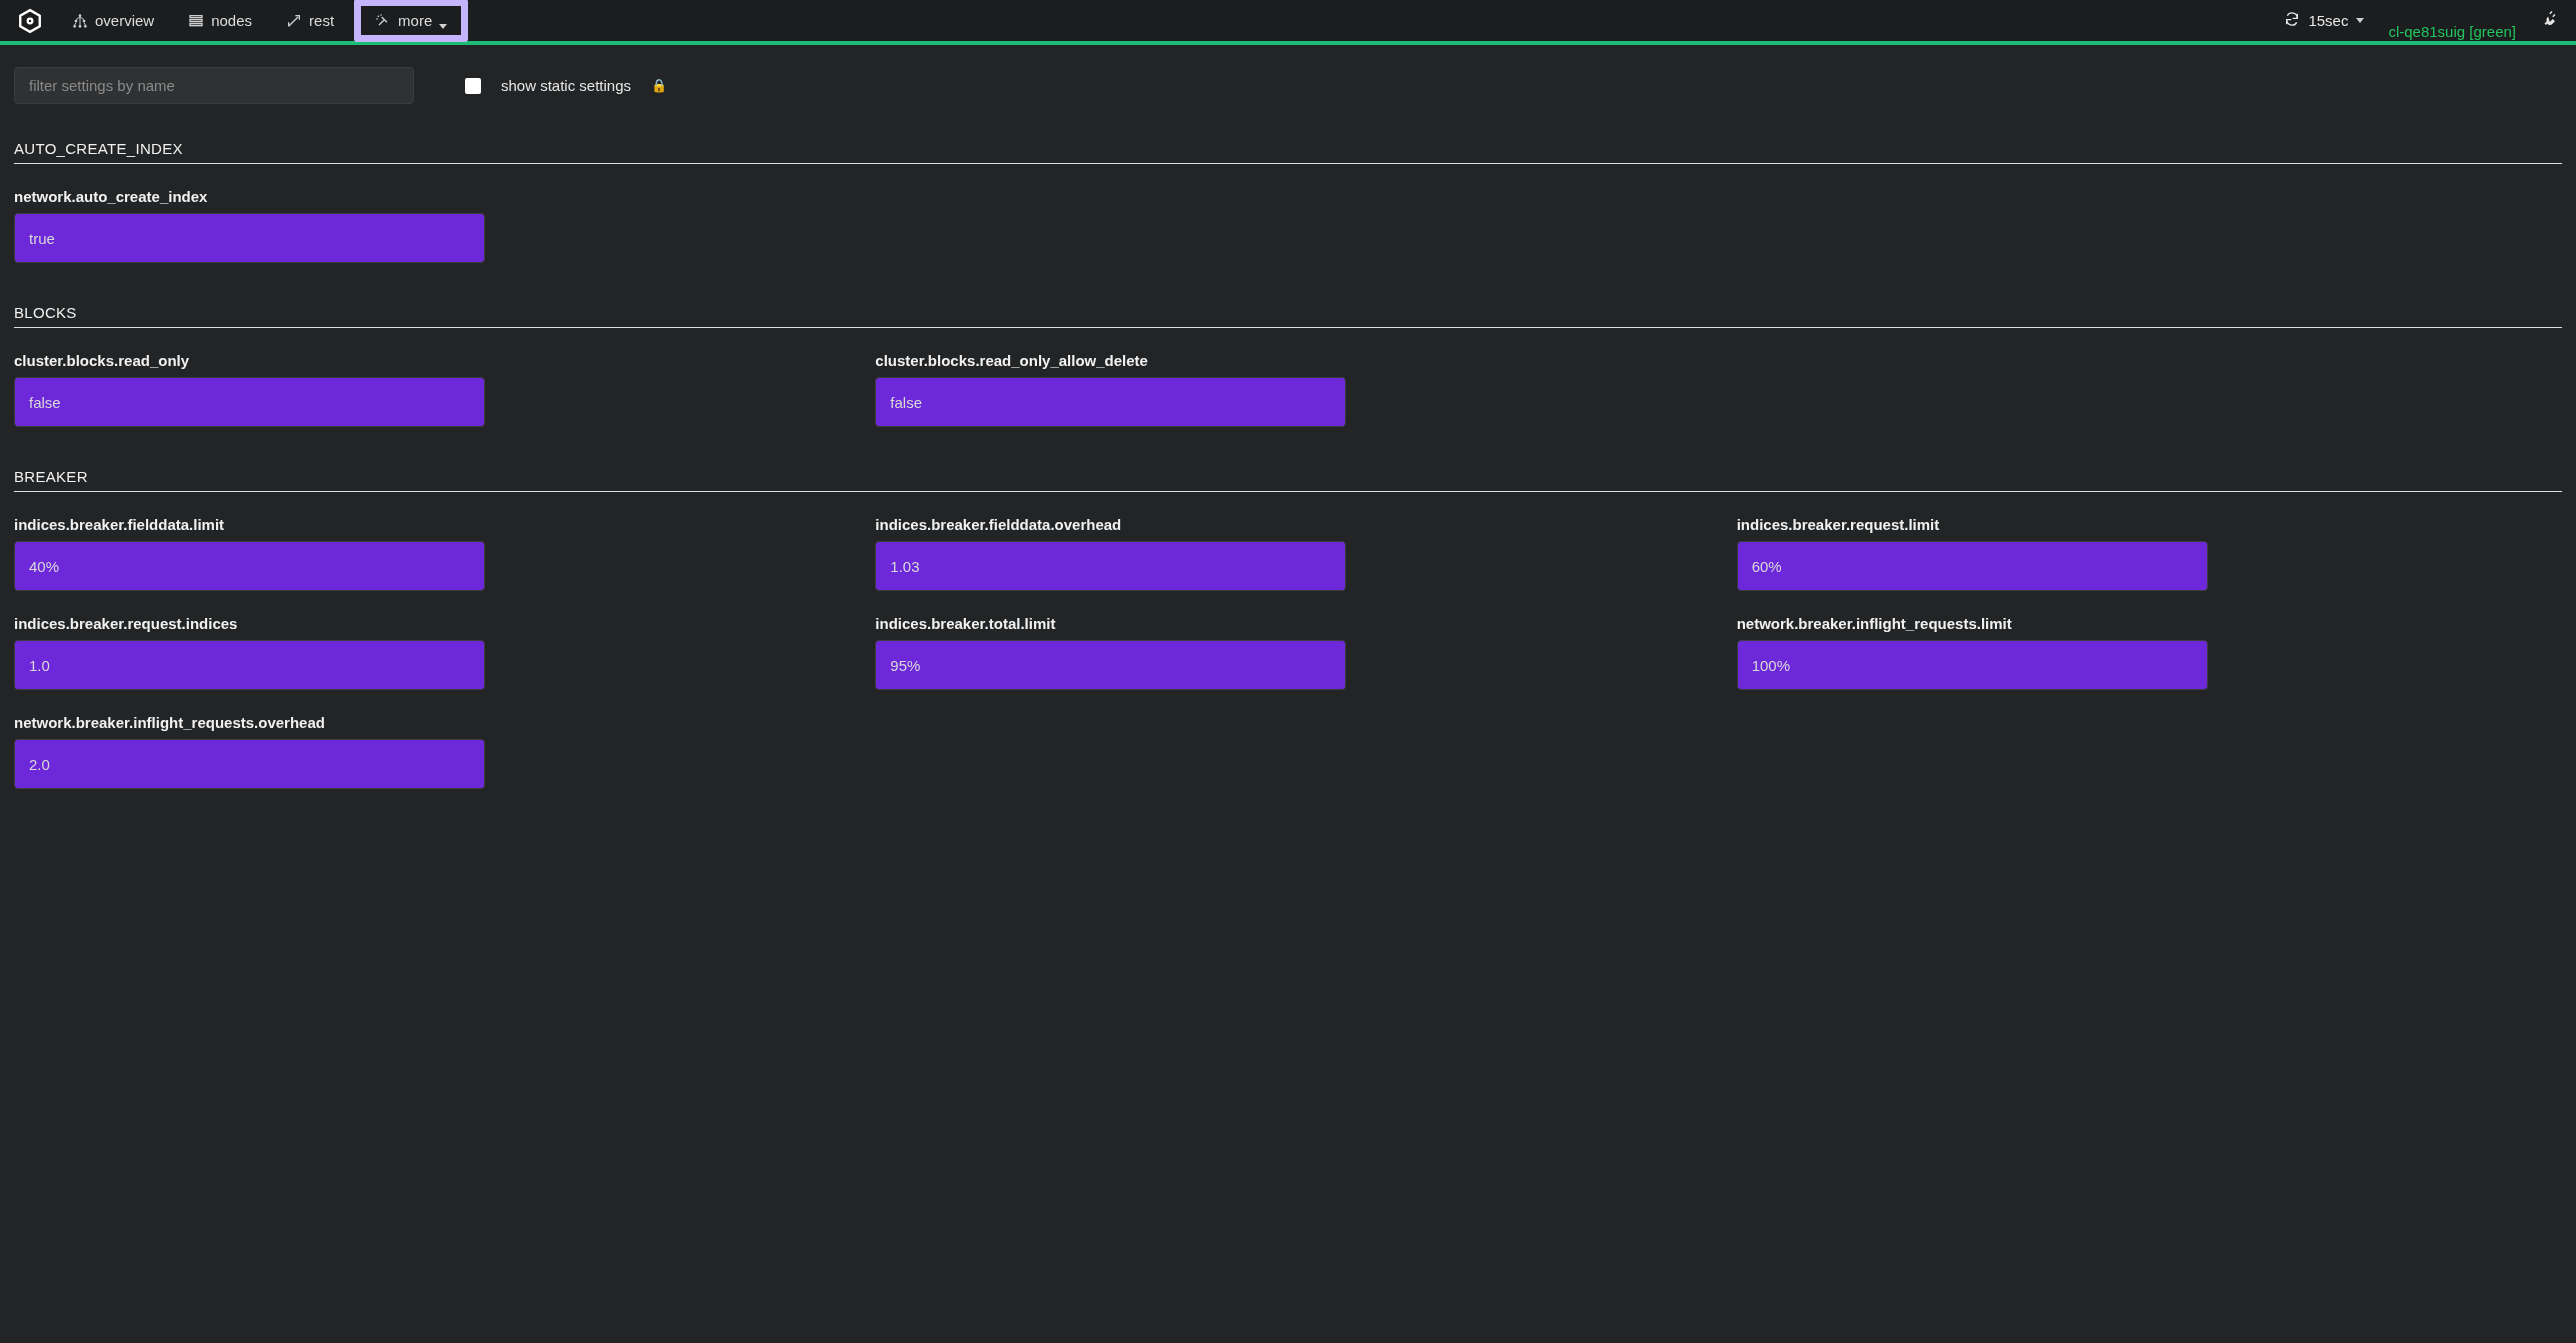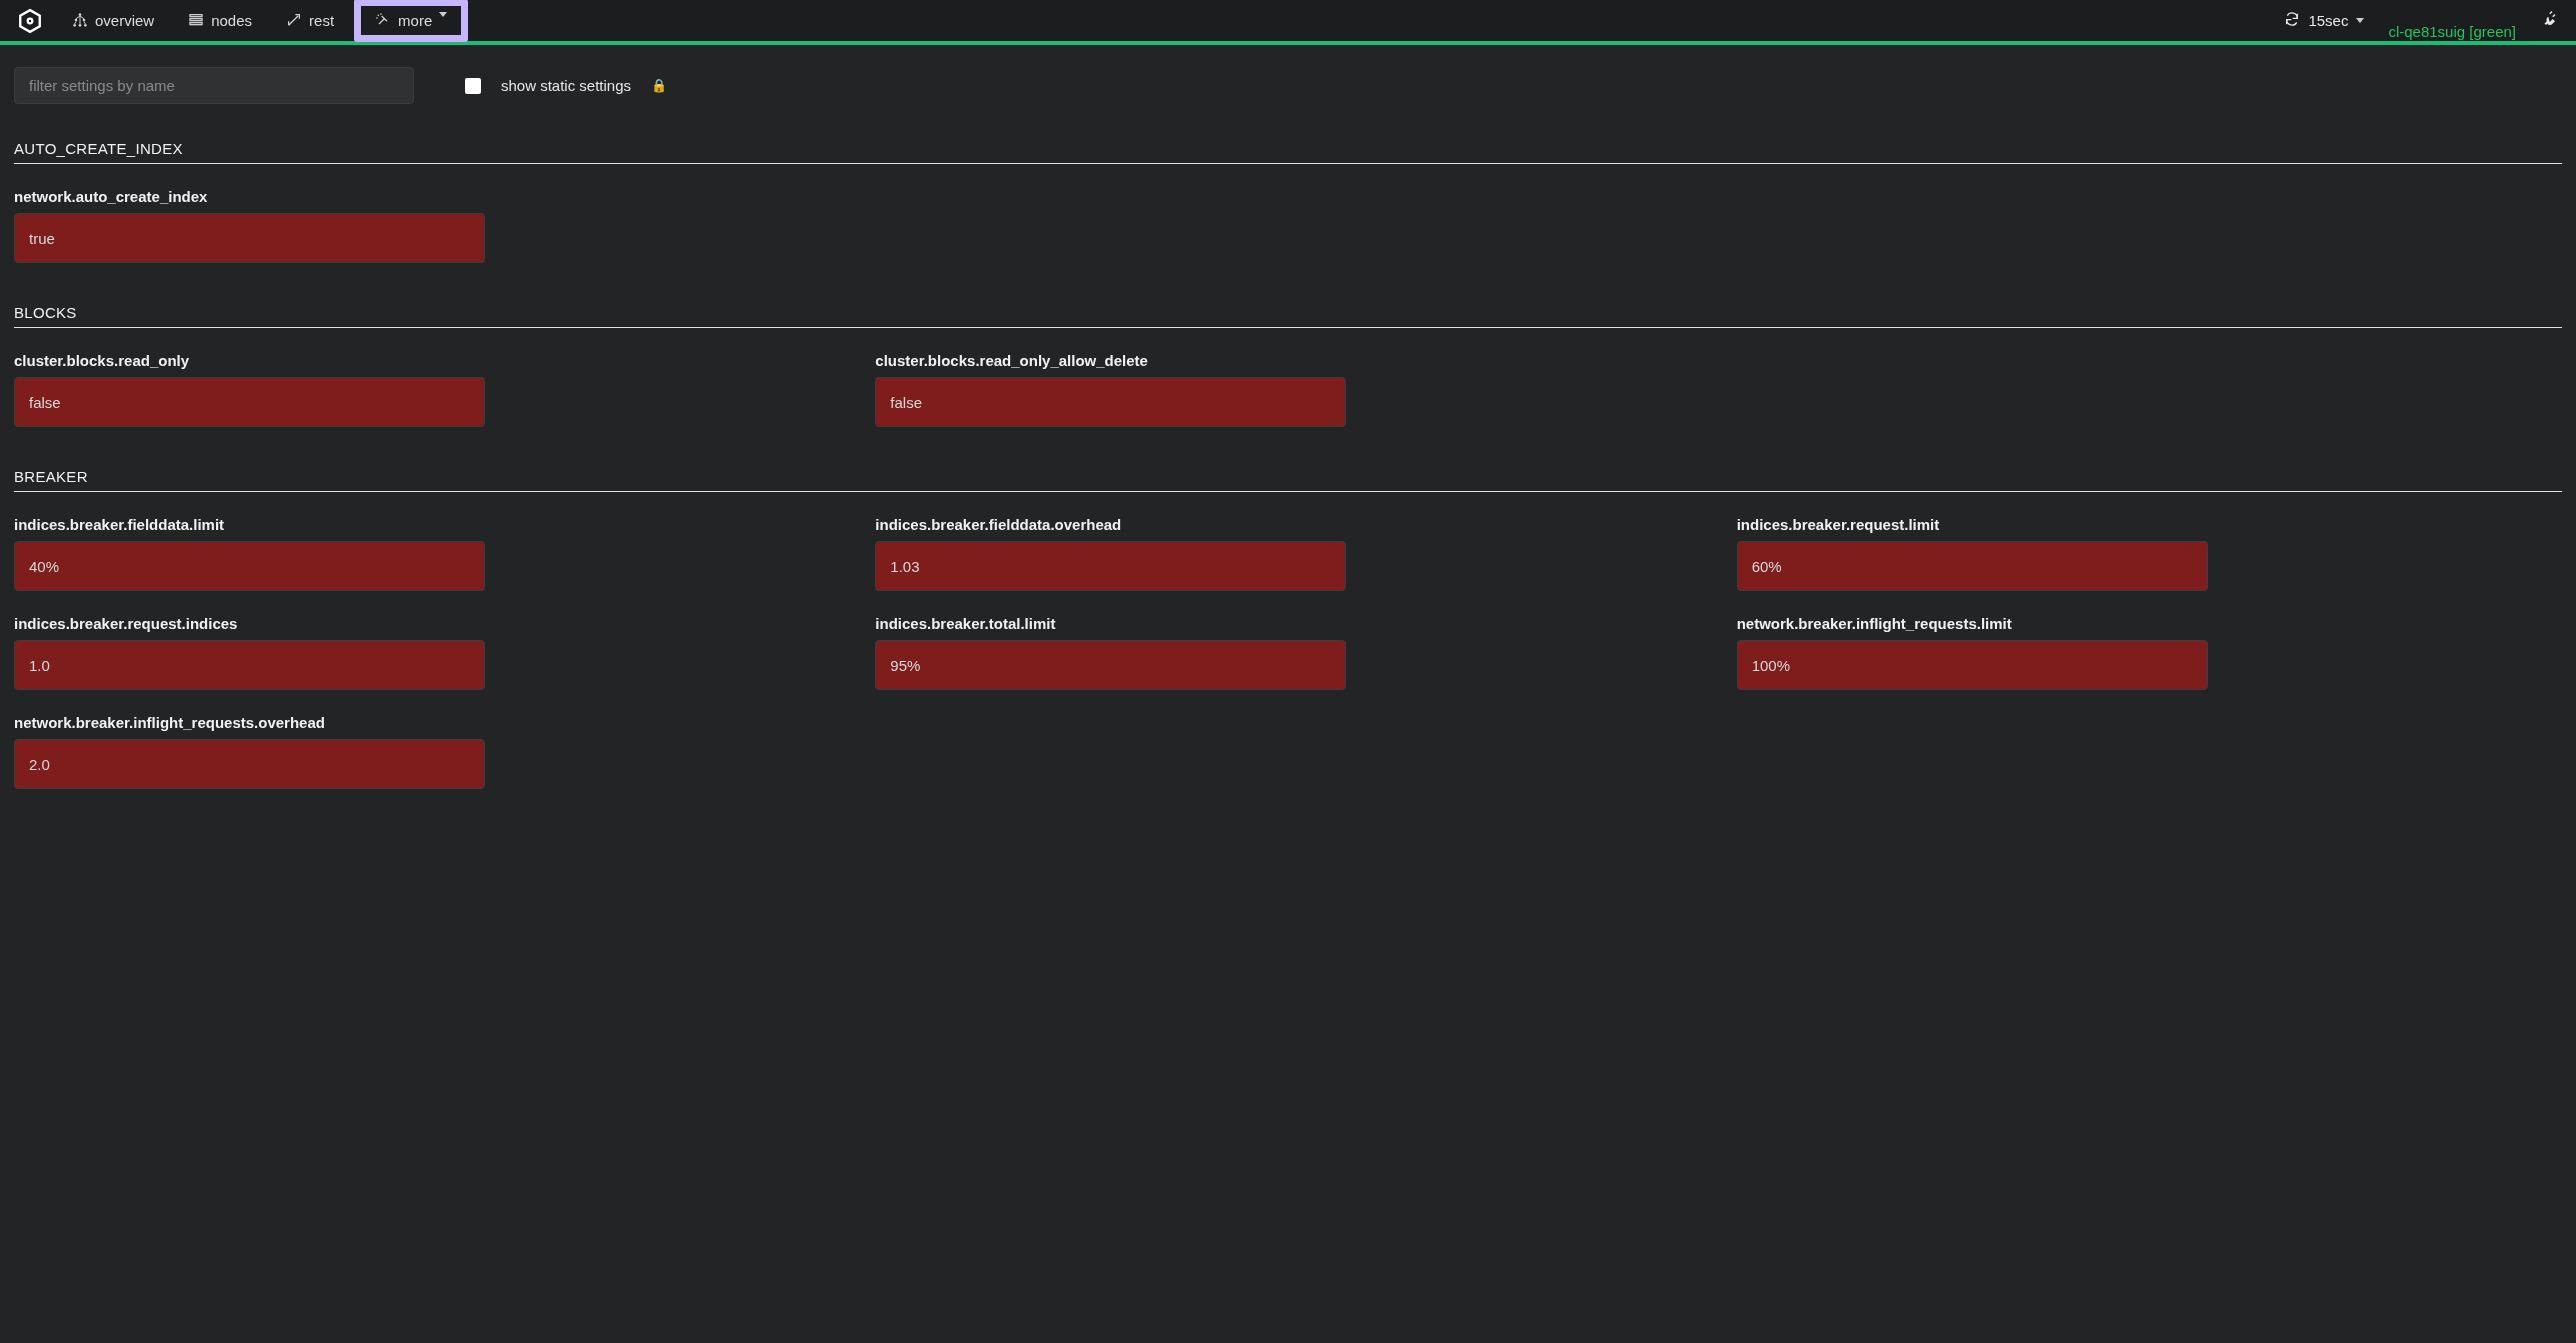--- a/index.html
+++ b/index.html
@@ -24,21 +24,21 @@
     width: 28px;
     height: 28px;
     margin: 0 14px 0 6px;
     color: #fff;
     display: flex;
     align-items: center;
     justify-content: center;
   }
   .nav-item {
     display: flex;
-    align-items: flex-start;
+    align-items: flex-end;
     gap: 7px;
     color: #dcdcdc;
     padding: 6px 14px;
     cursor: pointer;
     font-size: 15px;
     margin-right: 6px;
     border-radius: 3px;
   }
   .nav-item .icon {
     width: 16px; height: 16px; display: inline-flex; align-items: center; justify-content: center;
@@ -137,21 +137,21 @@
   .setting-label {
     font-size: 15px;
     font-weight: 700;
     color: #f1f1f1;
     margin-bottom: 8px;
   }
   .setting-value {
     width: 100%;
     max-width: 471px;
     height: 37px;
-    background: #7f1d1d;
+    background: #6d28d9;
     border: 1px solid #3b3d3f;
     border-radius: 4px;
     color: #d9d9d9;
     padding: 24px 14px;
     font-size: 15px;
     display: flex;
     align-items: center;
   }
   .setting-item { max-width: 493px; }
 </style>

